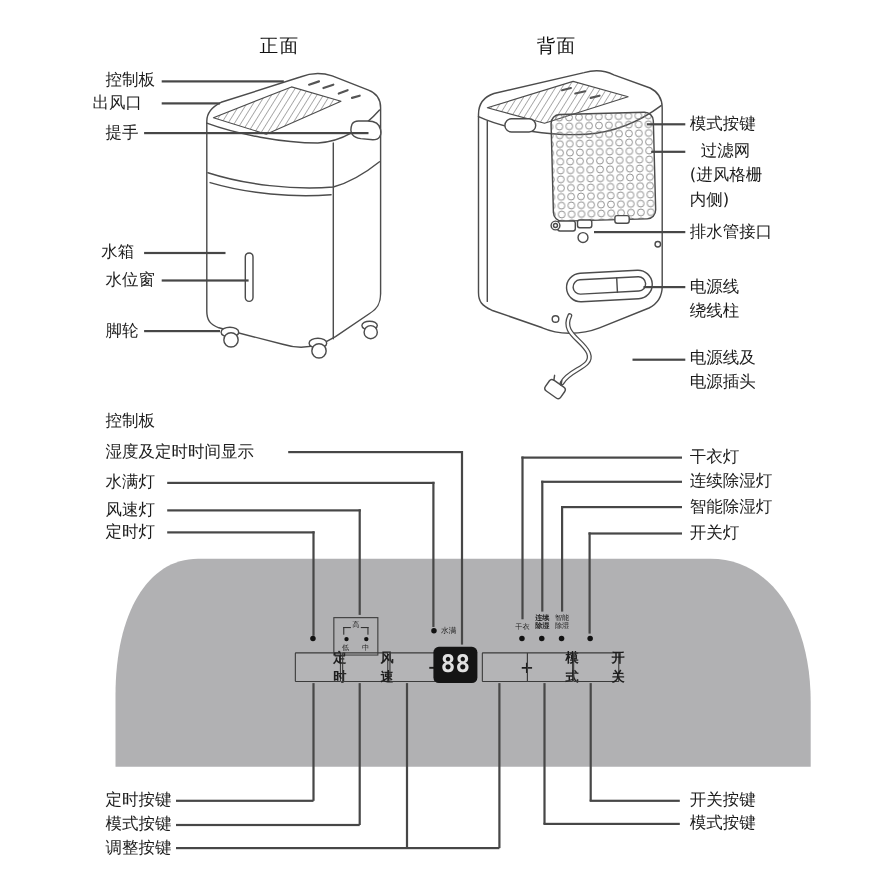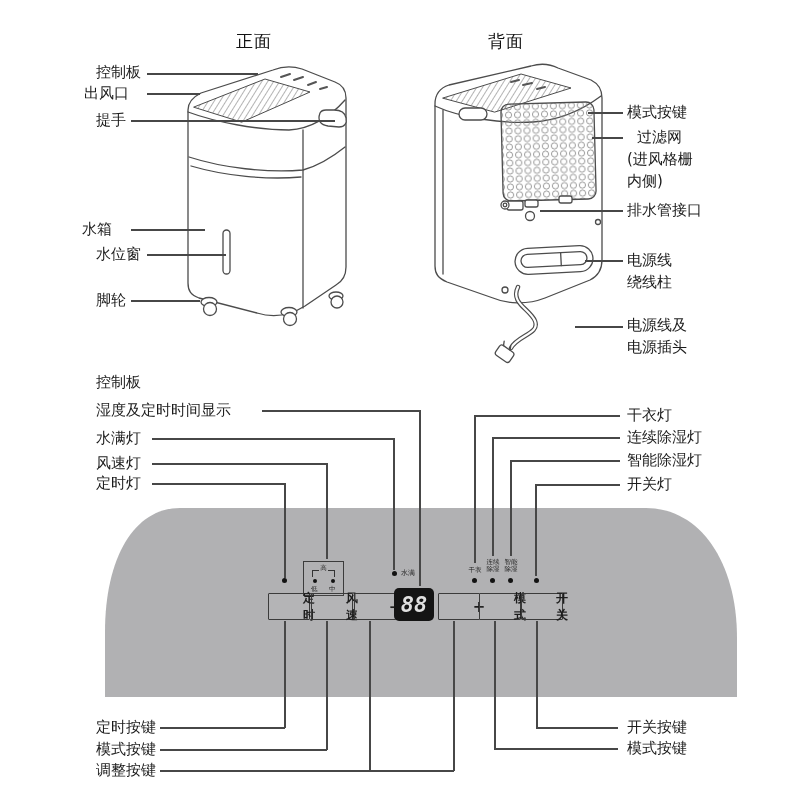--- a/index.html
+++ b/index.html
@@ -8,21 +8,21 @@
   .ttl{position:absolute;font-size:17px;letter-spacing:1px;color:#111;white-space:nowrap;}
   .lbl{position:absolute;font-size:15px;line-height:16px;color:#1c1c1c;white-space:nowrap;}
   .hl{position:absolute;height:1.5px;background:#474747;}
   .vl{position:absolute;width:1.5px;background:#474747;}
   .dot{position:absolute;width:5px;height:5px;border-radius:50%;background:#121212;}
   .pbtn{position:absolute;top:593px;height:27px;box-sizing:border-box;border:1.5px solid #3b3b3b;
         border-radius:1px;display:flex;align-items:center;justify-content:center;
         font-size:12px;font-weight:bold;color:#1d1d1d;background:rgba(255,255,255,0.04);padding-left:40px;}
   .pdisp{position:absolute;left:394px;top:588px;width:40px;height:33px;background:#141414;
          border-radius:5px;color:#e0e0e0;font-family:"DejaVu Sans Mono","Liberation Mono",monospace;
-         font-weight:bold;font-size:22px;display:flex;align-items:center;justify-content:center;font-style:italic;}
+         font-weight:bold;font-size:22px;display:flex;align-items:center;justify-content:center;}
   .tiny{position:absolute;font-size:7px;line-height:7px;color:#222;white-space:nowrap;}
   .tiny2{position:absolute;font-size:6.5px;line-height:7px;color:#222;white-space:nowrap;text-align:center;width:16px;}
   .fanbox{position:absolute;left:303px;top:561px;width:41px;height:35px;box-sizing:border-box;
           border:1.2px solid #3b3b3b;}
   .brL{position:absolute;left:8px;top:8px;width:6px;height:6px;border-left:1.2px solid #333;border-top:1.2px solid #333;}
   .brR{position:absolute;right:8px;top:8px;width:6px;height:6px;border-right:1.2px solid #333;border-top:1.2px solid #333;}
   .fdot{position:absolute;width:4px;height:4px;border-radius:50%;background:#121212;}
   .wm{position:absolute;left:645px;top:750px;font-size:30px;font-weight:bold;color:#1ea7f0;letter-spacing:0.5px;}
 </style>
 </head>
@@ -98,21 +98,21 @@
 
     <path d="M105,697 L105,632 C105,558 134,508 180,508 L646,508 C700,508 737,562 737,638 L737,697 Z" fill="#b1b1b3"></path>
   </svg>
 
   <div class="ttl" style="left:236px;top:30px;">正面</div>
   <div class="ttl" style="left:488px;top:30px;">背面</div>
 
   <div class="lbl" style="left:96px;top:64px;">控制板</div>
   <div class="lbl" style="left:84px;top:85px;">出风口</div>
   <div class="lbl" style="left:96px;top:112px;">提手</div>
-  <div class="lbl" style="left:82px;top:221px;">水箱</div>
+  <div class="lbl" style="left:92px;top:221px;">水箱</div>
   <div class="lbl" style="left:96px;top:246px;">水位窗</div>
   <div class="lbl" style="left:96px;top:292px;">脚轮</div>
   <div class="hl" style="left:147px;top:73px;width:111px;"></div>
   <div class="hl" style="left:147px;top:93px;width:53px;"></div>
   <div class="hl" style="left:131px;top:120px;width:204px;"></div>
   <div class="hl" style="left:131px;top:229px;width:74px;"></div>
   <div class="hl" style="left:147px;top:254px;width:79px;"></div>
   <div class="hl" style="left:131px;top:300px;width:69px;"></div>
 
   <div class="lbl" style="left:627px;top:104px;">模式按键</div>
@@ -168,21 +168,21 @@
     <span class="fdot" style="left:9px;top:17px;"></span>
     <span class="fdot" style="left:27px;top:17px;"></span>
     <span class="tiny" style="position:absolute;left:7px;top:24px;font-size:6.5px;">低</span>
     <span class="tiny" style="position:absolute;left:25px;top:24px;font-size:6.5px;">中</span>
   </div>
 
   <div class="dot" style="left:392px;top:571px;"></div>
   <div class="tiny" style="left:401px;top:570px;">水满</div>
 
   <div class="tiny2" style="left:467px;top:567px;">干衣</div>
-  <div class="tiny2" style="left:485px;top:559px;">
+  <div class="tiny2" style="left:485px;top:559px;font-weight:bold;">
     <span>连续</span><br>
     <span>除湿</span>
   </div>
   <div class="tiny2" style="left:503px;top:559px;">
     <span>智能</span><br>
     <span>除湿</span>
   </div>
   <div class="dot" style="left:472px;top:578px;"></div>
   <div class="dot" style="left:490px;top:578px;"></div>
   <div class="dot" style="left:508px;top:578px;"></div>

